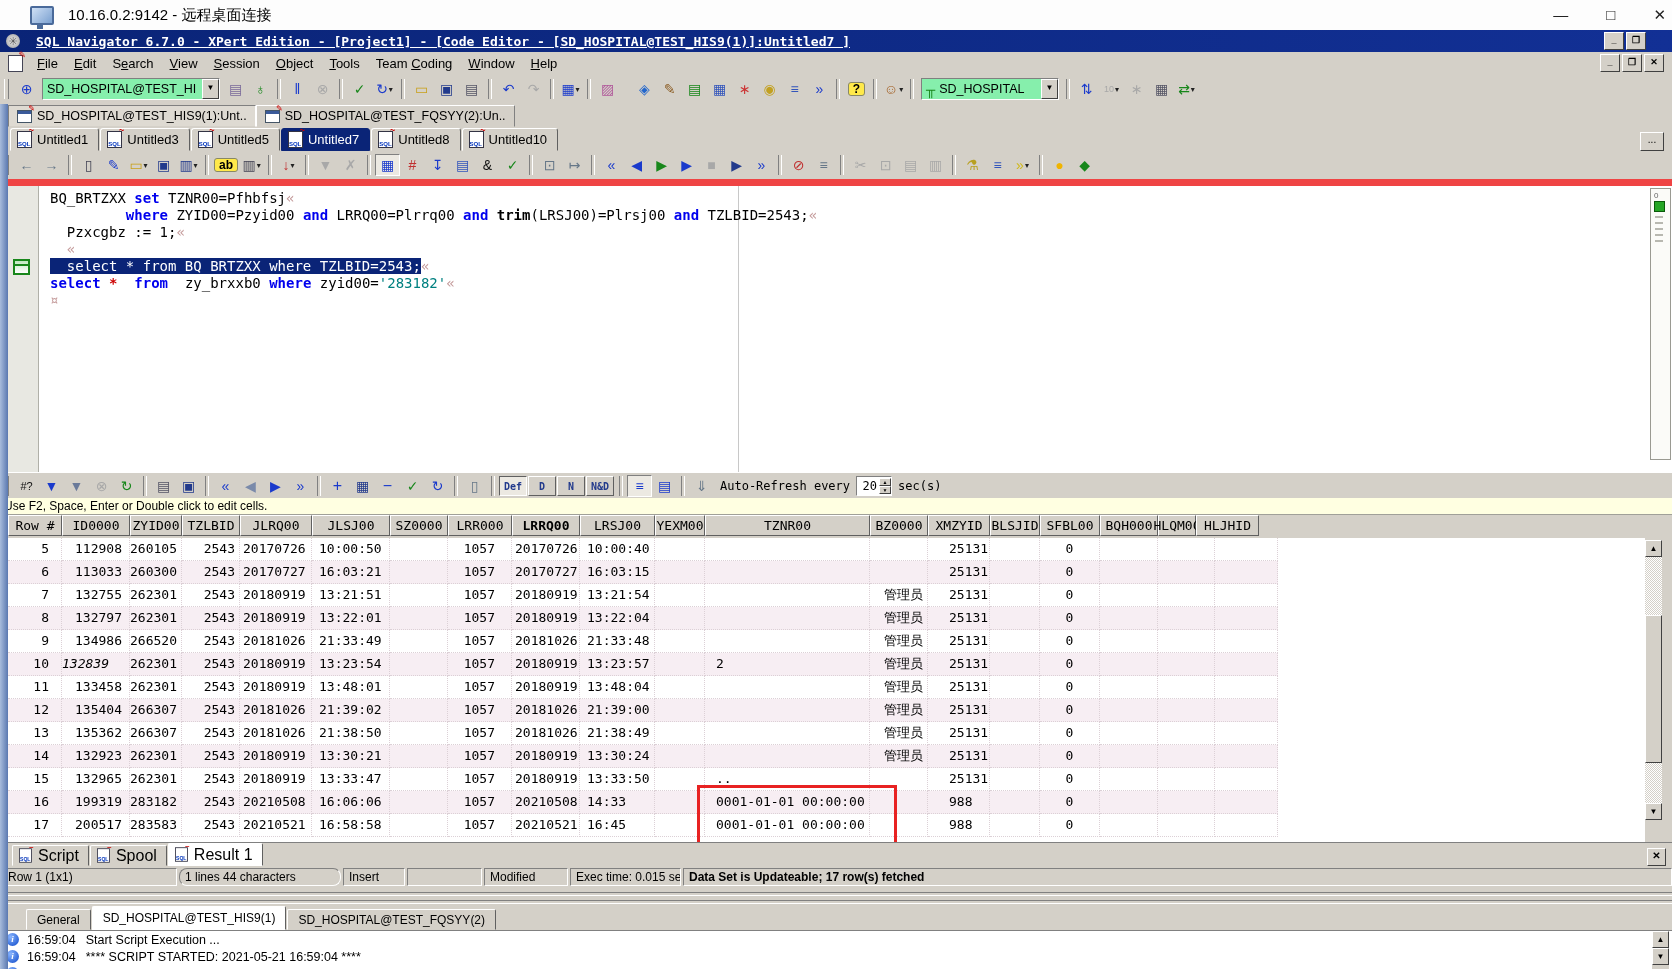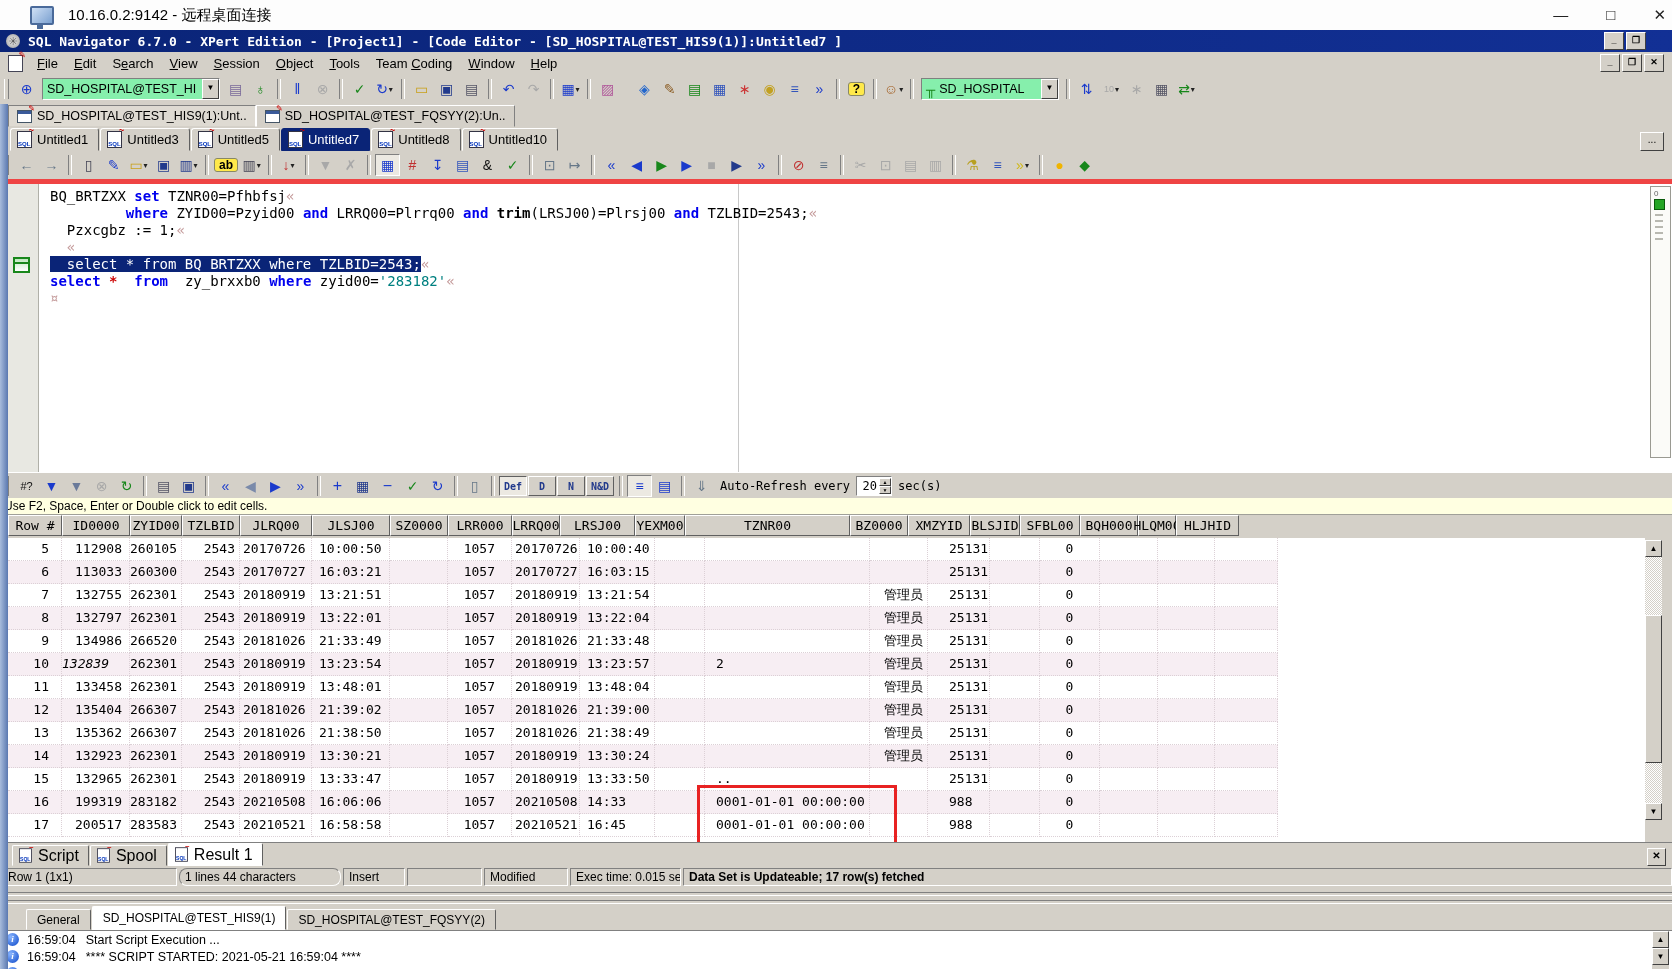--- a/index.html
+++ b/index.html
@@ -8,21 +8,21 @@
   .ab{position:absolute;}
   
   #rdp-bar{left:0;top:0;width:1672px;height:30px;background:#fdfdfd;border-bottom:1px solid #e0e0e0;display:flex;align-items:center;}
   .rdp-icon{width:20px;height:15px;margin-left:30px;border:2px solid #4a6a9a;border-radius:2px;background:linear-gradient(135deg,#cfe0f5,#7aa0d0);position:relative;}
   .rdp-icon:after{content:"";position:absolute;left:5px;bottom:-6px;width:6px;height:4px;background:#4a6a9a;}
   #rdp-title{margin-left:14px;font-size:15px;}
   .rdp-ctrls{margin-left:auto;margin-right:6px;display:flex;gap:38px;font-size:15px;color:#222;}
   .rdp-ctrls span{cursor:default;}
   #app-bar{left:0;top:30px;width:1672px;height:22px;background:linear-gradient(90deg,#0a2477,#123095);display:flex;align-items:center;}
   .gear{width:14px;height:14px;margin-left:6px;border-radius:50%;background:radial-gradient(#f0f0f0,#9a9a9a);color:#555;font-size:11px;line-height:14px;text-align:center;}
-  #app-title{margin-left:8px;color:#fff;font-weight:bold;font-size:13px;font-family:"DejaVu Sans Mono",monospace;white-space:nowrap;}
+  #app-title{margin-left:16px;color:#fff;font-weight:bold;font-size:13px;font-family:"DejaVu Sans Mono",monospace;white-space:nowrap;text-decoration:underline;}
   .mini-btn{width:18px;height:16px;background:#d4d0c8;border:1px solid;border-color:#fff #404040 #404040 #fff;font-size:9px;line-height:14px;text-align:center;font-weight:bold;color:#000;}
   #app-ctrls{margin-left:auto;margin-right:26px;display:flex;gap:2px;}
   
   #menu-bar{left:0;top:52px;width:1672px;height:22px;background:#d4d0c8;display:flex;align-items:center;border-bottom:1px solid #b8b4ac;}
   .doc-ico{width:13px;height:15px;background:#fff;border:1px solid #445;position:relative;margin:0 6px 0 8px;}
   .doc-ico:after{content:"✎";position:absolute;right:-4px;top:-6px;color:#c00;font-size:9px;}
   .menu-item{padding:3px 8px;font-size:13px;}
   .menu-item u{text-decoration:underline;}
   
   .tbar{background:#d4d0c8;display:flex;align-items:center;border-bottom:1px solid #b8b4ac;}
@@ -49,21 +49,21 @@
   .wico:before{content:"";position:absolute;left:0;top:0;right:0;height:3px;background:#3a5a9a;}
   .wico:after{content:"✎";position:absolute;right:-4px;top:-7px;color:#c00;font-size:8px;}
   #doc-tabs{left:0;top:127px;width:1672px;height:24px;background:#d4d0c8;display:flex;align-items:flex-end;padding-left:10px;box-sizing:border-box;}
   .dtab{height:21px;display:flex;align-items:center;font-size:13px;padding:0 10px 0 6px;border:1px solid;border-color:#fff #606060 #d4d0c8 #fff;border-radius:3px 3px 0 0;background:#d4d0c8;margin-right:1px;}
   .dtab.active{background:#0a2477;color:#fff;border-color:#0a2477;}
   .sqldoc{width:13px;height:15px;background:#fff;border:1px solid #334;position:relative;margin-right:5px;flex:none;}
   .sqldoc:before{content:"SQL";position:absolute;left:0;bottom:0;font-size:6px;font-weight:bold;color:#0033bb;letter-spacing:0;}
   .sqldoc:after{content:"~";position:absolute;right:-3px;top:-7px;color:#c00;font-size:9px;font-weight:bold;}
   .more-btn{margin-left:auto;margin-right:8px;width:22px;height:17px;background:#d4d0c8;border:1px solid;border-color:#fff #404040 #404040 #fff;font-size:10px;text-align:center;line-height:14px;}
   
-  #editor{left:0;top:179px;width:1672px;height:293px;background:#fff;border-top:5px solid #ef4444;}
+  #editor{left:0;top:179px;width:1672px;height:293px;background:#fff;border-top:7px solid #ef4444;}
   #gutter{left:0;top:0;width:38px;height:293px;background:#e8e8e2;border-right:1px solid #b0b0a8;}
   #code-area{left:50px;top:4px;width:1580px;}
   .cl{white-space:pre;font-family:"DejaVu Sans Mono",monospace;font-size:14px;line-height:17px;height:17px;}
   .cl .kw{color:#0000ee;font-weight:bold;}
   .cl .fn{color:#000;font-weight:bold;}
   .cl .op{color:#cc0000;font-weight:bold;}
   .cl .str{color:#008080;}
   .cl .mark{color:#c49a9a;}
   .cl .sel{background:#0a2477;color:#fff;}
   #margin-line{left:738px;top:0;width:1px;height:293px;background:#c8c8c8;}
@@ -578,21 +578,21 @@
   <div class="ab" id="grid">
     <div id="ghead">
         <div class="gh" style="width: 54px;">Row #</div>
         <div class="gh" style="width: 68px;">ID0000</div>
         <div class="gh" style="width: 52px;">ZYID00</div>
         <div class="gh" style="width: 58px;">TZLBID</div>
         <div class="gh" style="width: 72px;">JLRQ00</div>
         <div class="gh" style="width: 78px;">JLSJ00</div>
         <div class="gh" style="width: 58px;">SZ0000</div>
         <div class="gh" style="width: 64px;">LRR000</div>
-        <div class="gh" style="width: 48px;">LRRQ00</div>
+        <div class="gh" style="width: 68px; font-weight: bold;">LRRQ00</div>
         <div class="gh" style="width: 75px;">LRSJ00</div>
         <div class="gh" style="width: 50px;">YEXM00</div>
         <div class="gh" style="width: 165px;">TZNR00</div>
         <div class="gh" style="width: 58px;">BZ0000</div>
         <div class="gh" style="width: 62px;">XMZYID</div>
         <div class="gh" style="width: 50px;">BLSJID</div>
         <div class="gh" style="width: 60px;">SFBL00</div>
         <div class="gh" style="width: 58px;">BQH000</div>
         <div class="gh" style="width: 38px;">HLQM00</div>
         <div class="gh" style="width: 63px;">HLJHID</div>

